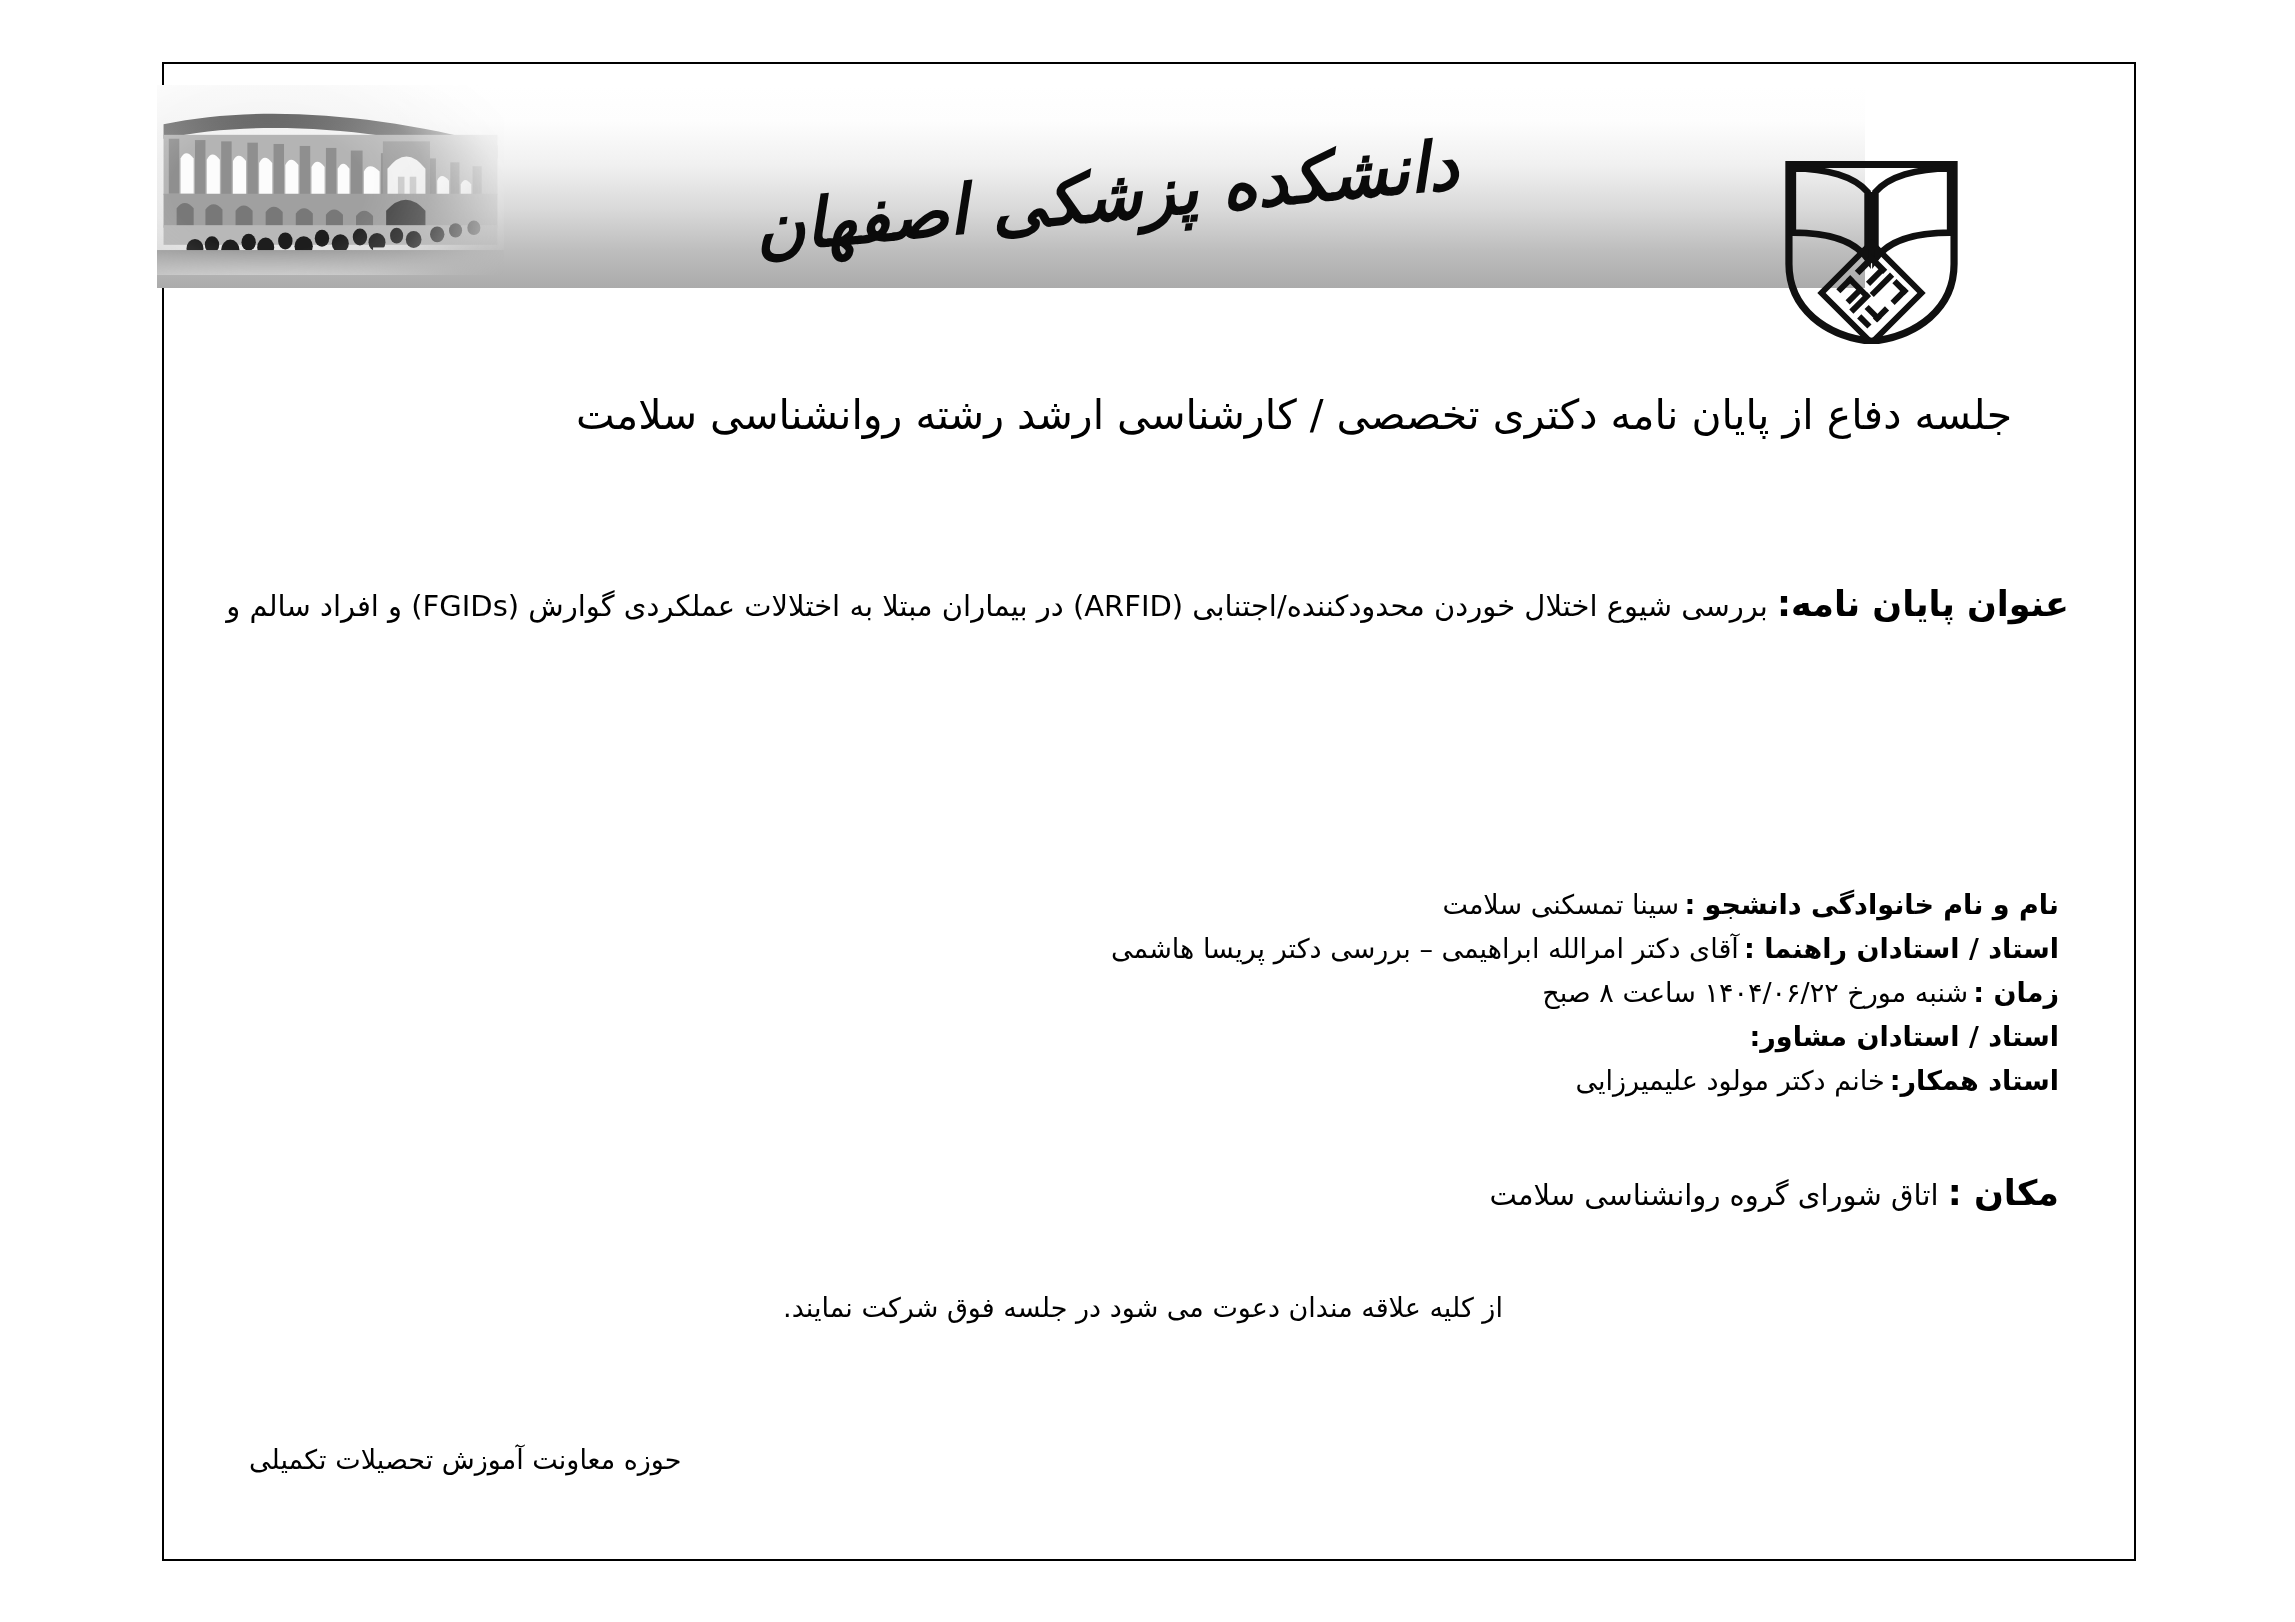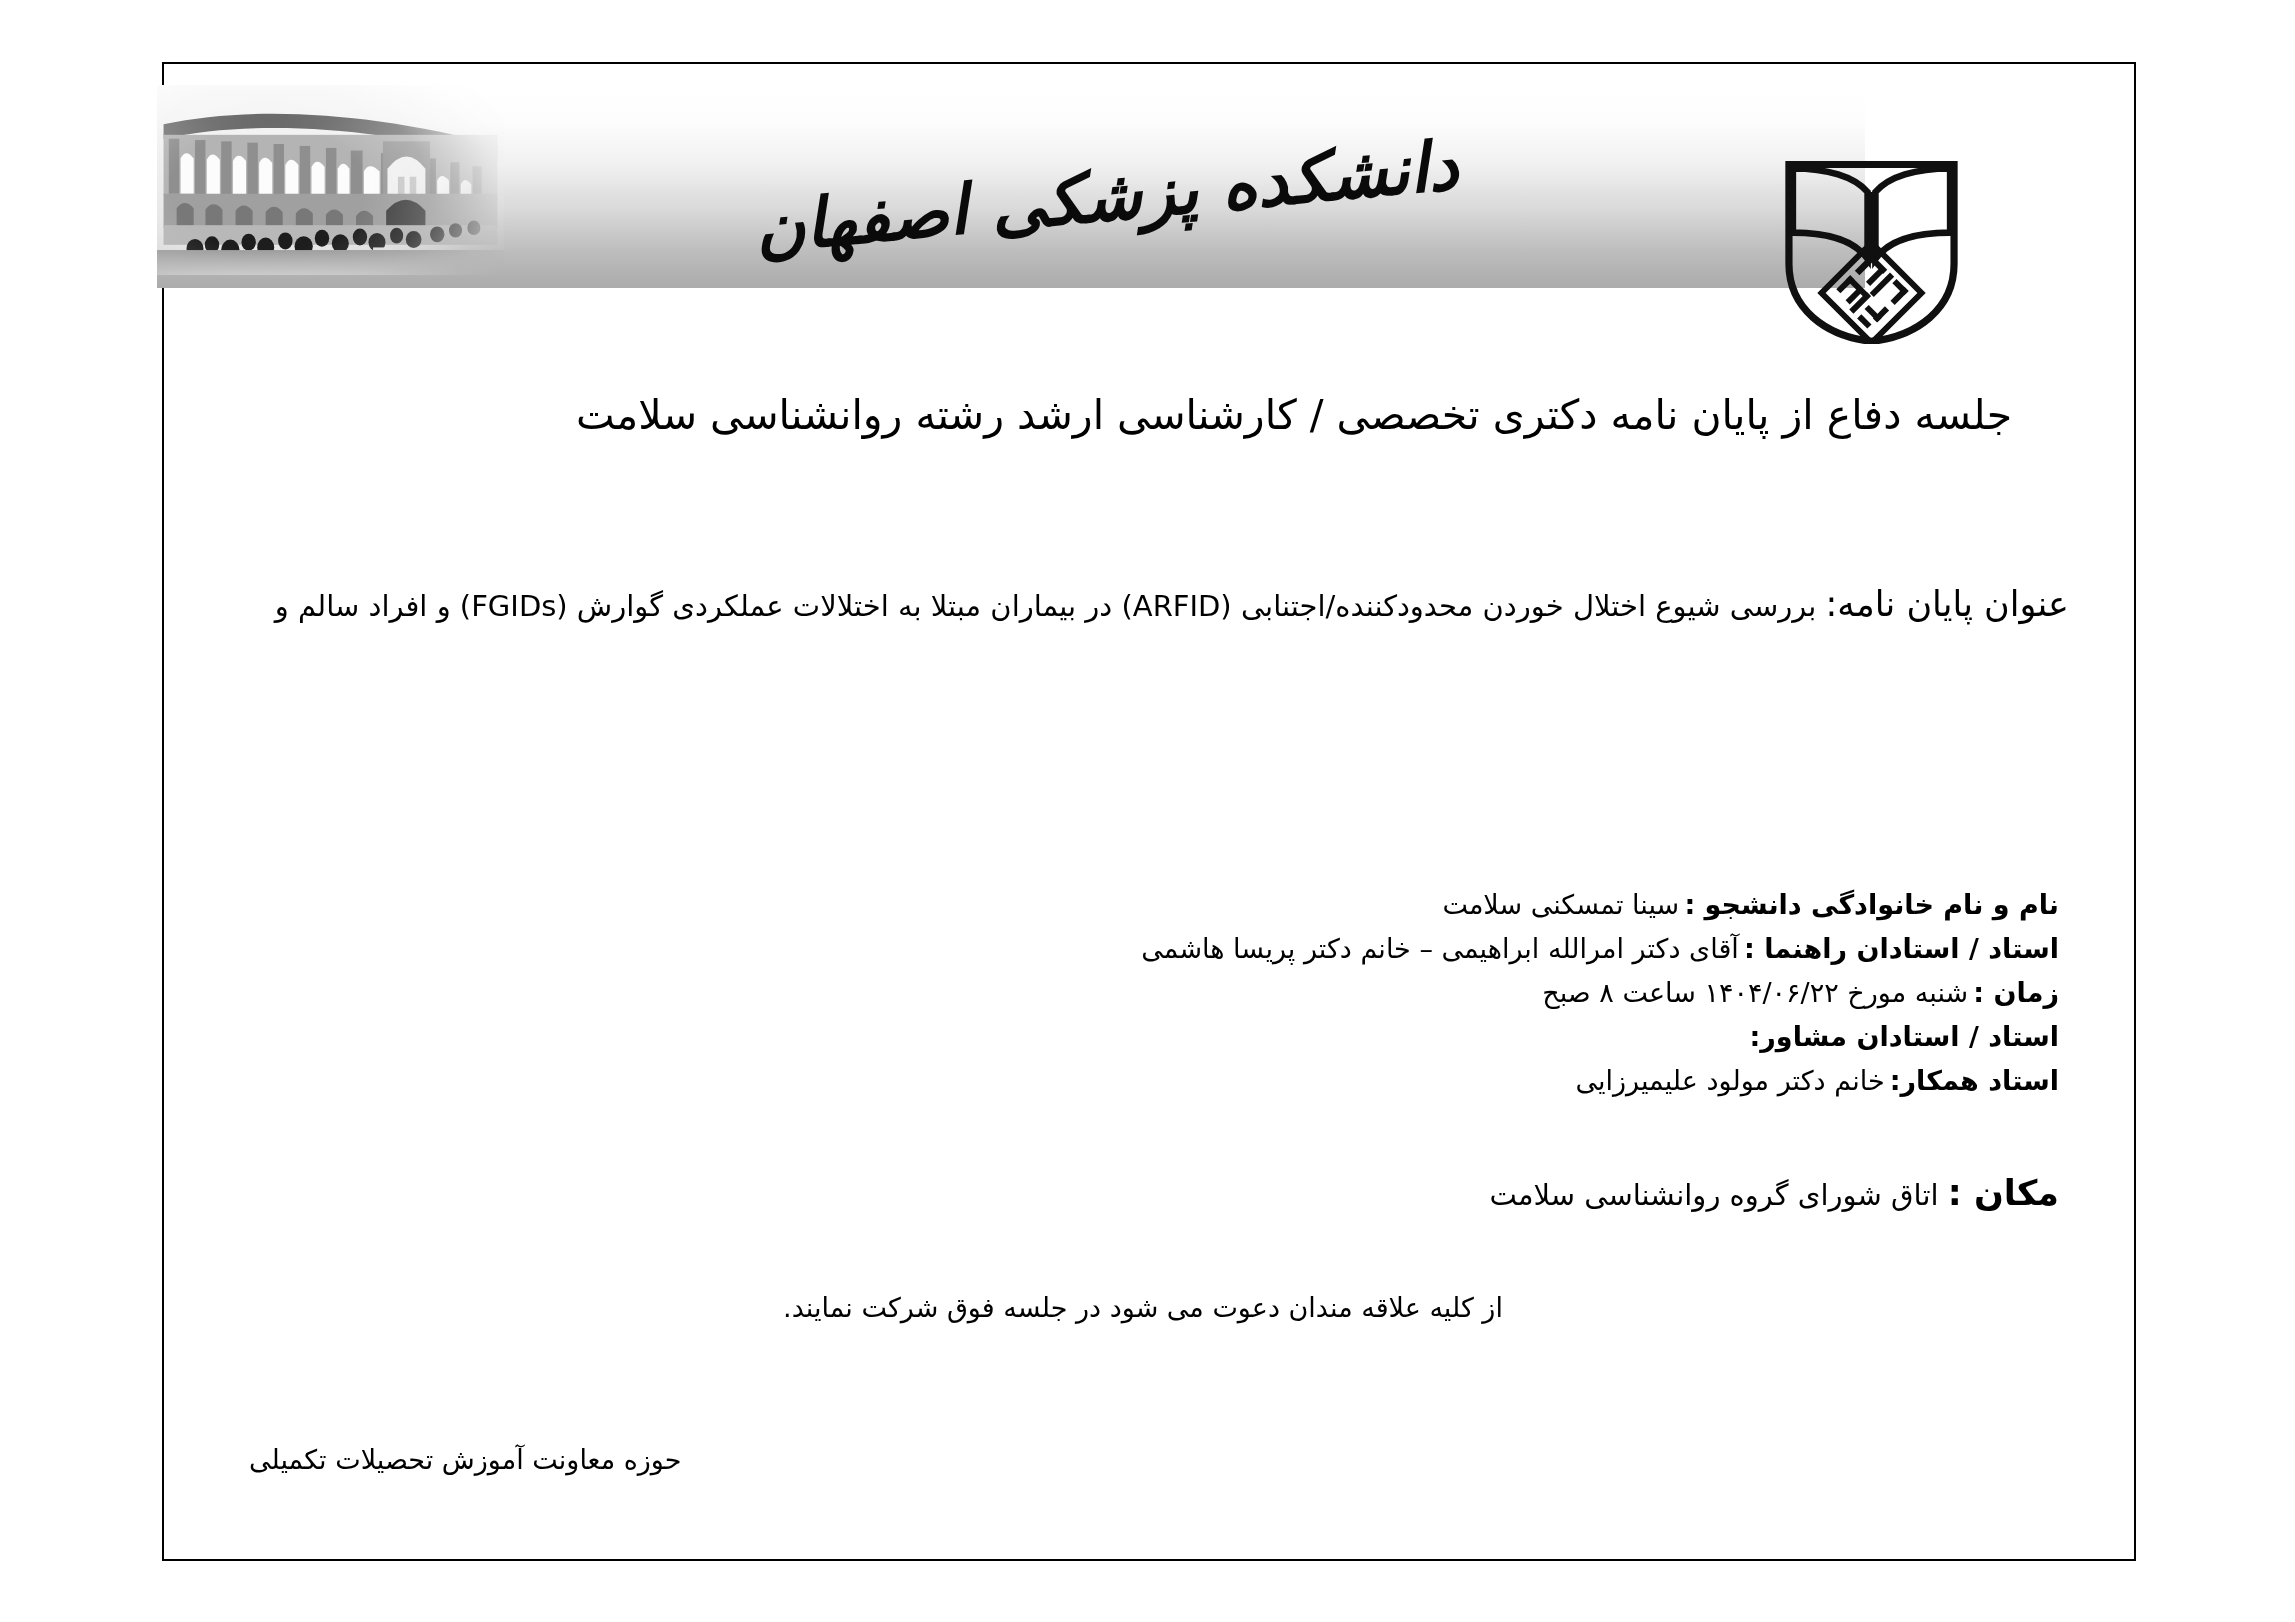--- a/index.html
+++ b/index.html
@@ -108,21 +108,21 @@
     right: 226px;
     top: 576px;
     width: 1845px;
     direction: rtl;
     text-align: right;
     font-size: 29px;
     line-height: 1.62;
     color: #000000;
   }
   .thesis-label {
-    font-weight: 400;
+    font-weight: 700;
     font-size: 35px;
   }
   .thesis-line-1 { white-space: nowrap; }
   .thesis-line-2 {
     margin-top: 9.2px;
     text-align: center;
     padding-left: 170px;
   }
 
   
@@ -355,21 +355,21 @@
 
 <div class="details-block">
 
   <div class="detail-row r-student">
     <span class="d-label">نام و نام خانوادگی دانشجو :</span>
     <span class="d-value">سینا تمسکنی سلامت</span>
   </div>
 
   <div class="detail-row r-advisor">
     <span class="d-label">استاد / استادان راهنما :</span>
-    <span class="d-value">آقای دکتر امرالله ابراهیمی – خانم دکتر پریسا هاشمی</span>
+    <span class="d-value">آقای دکتر امرالله ابراهیمی – بررسی دکتر پریسا هاشمی</span>
   </div>
 
   <div class="detail-row r-time">
     <span class="d-label">زمان :</span>
     <span class="d-value">شنبه  مورخ ۱۴۰۴/۰۶/۲۲ ساعت ۸ صبح</span>
   </div>
 
   <div class="detail-row r-consult">
     <span class="d-label">استاد / استادان مشاور:</span>
   </div>

